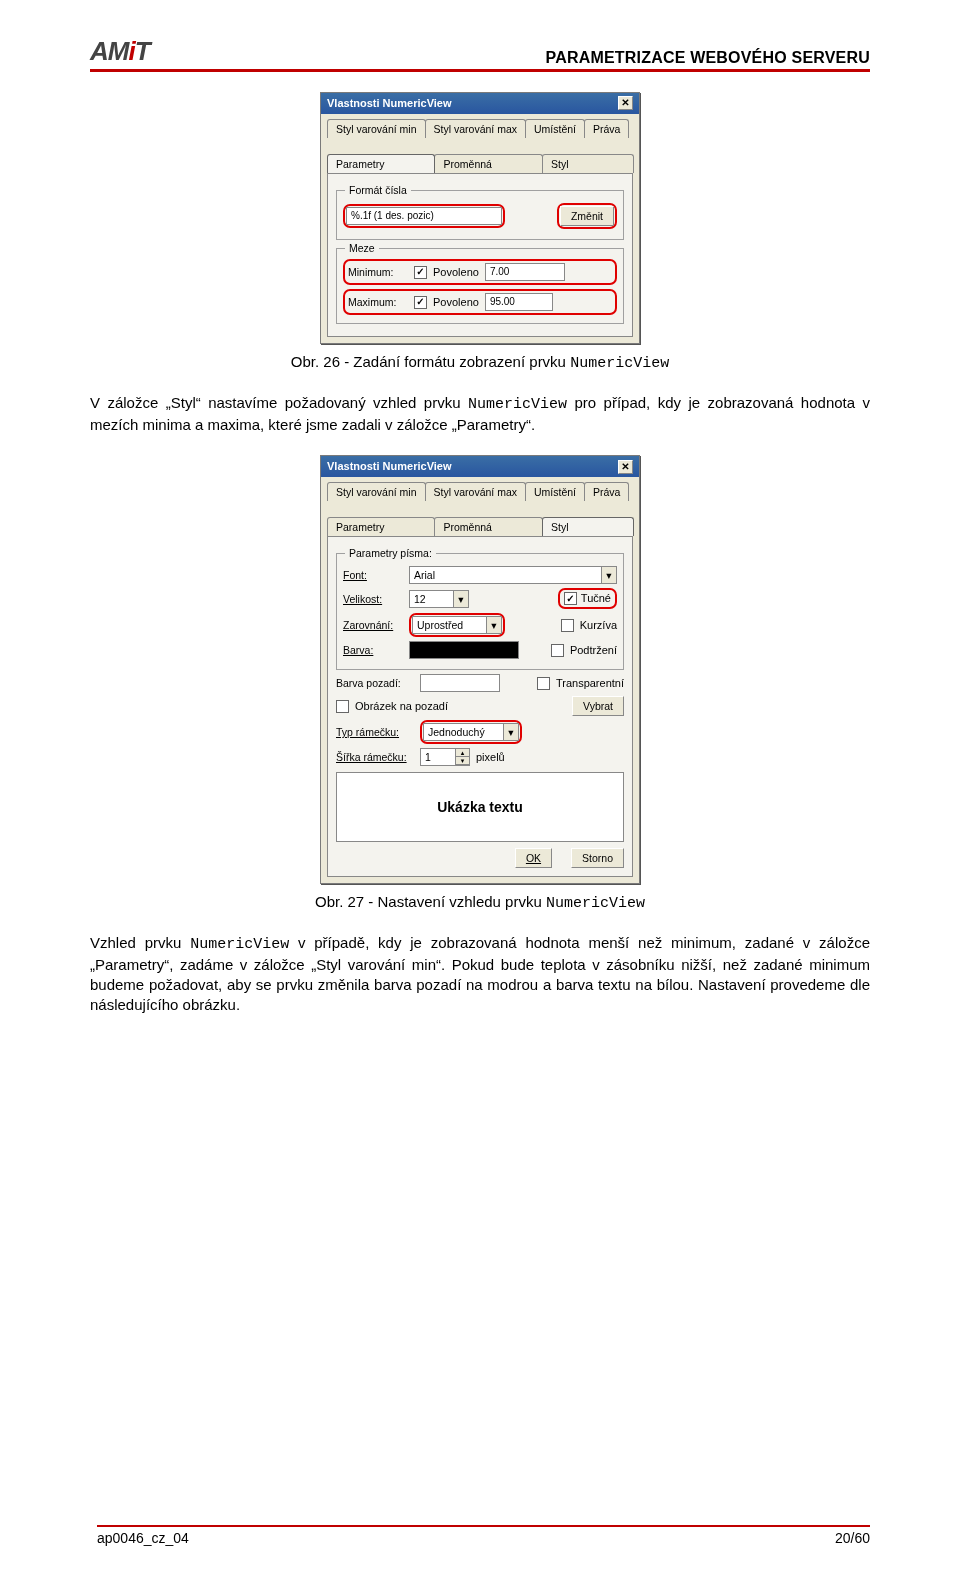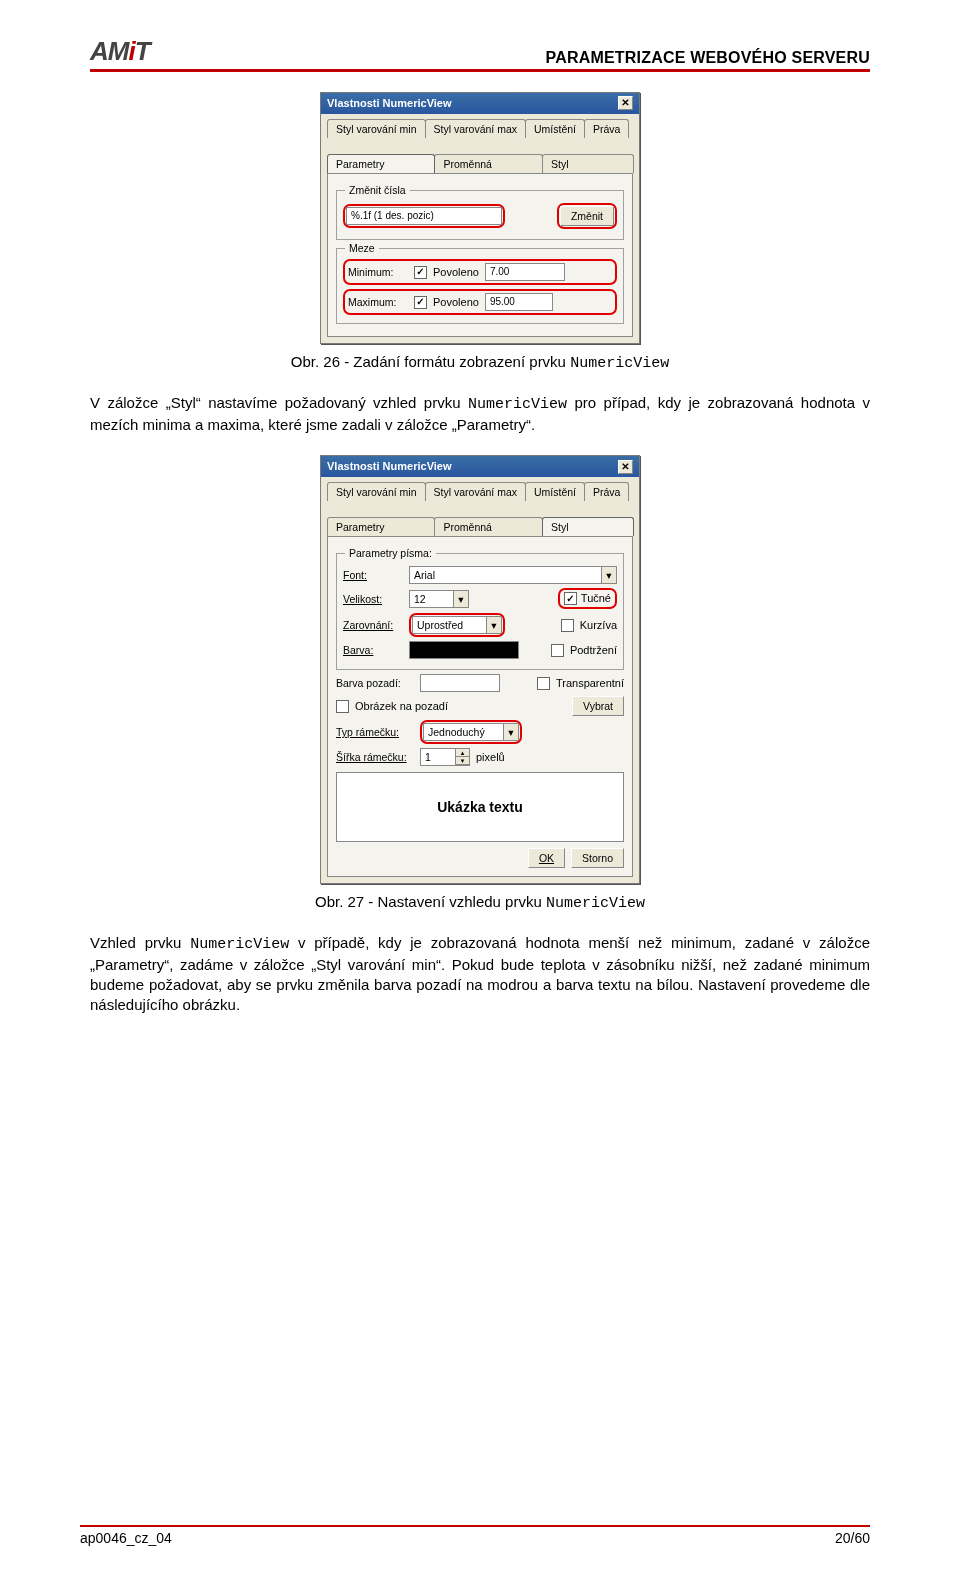--- a/index.html
+++ b/index.html
@@ -180,26 +180,26 @@
   .spin .v { flex:1; padding:1px 4px; font-size:10.5px;}
   .spin .sp { width:14px; display:flex; flex-direction:column; }
   .spin .sp div { height:9px; background:#ece9d8; border-left:1px solid #888; border-bottom:1px solid #888; text-align:center; font-size:7px; line-height:7px; cursor:pointer;}
   .preview {
     height:70px; border:1px solid #fff; margin:6px 0;
     background:#fff;
     display:flex; align-items:center; justify-content:center;
     border:1px solid #888;
   }
   .preview span { font-weight:bold; font-size:14px; font-family: Arial, sans-serif;}
-  .btnbar { display:flex; justify-content:flex-end; gap:6px; margin-top:6px; }
+  .btnbar { display:flex; justify-content:flex-end; gap:19px; margin-top:6px; }
 
   .footer {
     position: absolute;
     bottom: 38px;
-    left: 80px; right: 90px;
+    left: 97px; right: 90px;
     border-top: 2px solid #c00000;
     display: flex;
     justify-content: space-between;
     padding-top: 3px;
     font-size: 14px;
   }
 </style>
 </head>
 <body>
 
@@ -226,21 +226,21 @@
           <div class="tab">Práva</div>
         </div>
         <div class="tabrow">
           <div class="tab active" style="flex:1.1">Parametry</div>
           <div class="tab" style="flex:1.1">Proměnná</div>
           <div class="tab" style="flex:0.9">Styl</div>
         </div>
       </div>
       <div class="panel">
         <div class="group">
-          <div class="group-title">Změnit čísla</div>
+          <div class="group-title">Formát čísla</div>
           <div class="row">
             <span class="redring" style="flex:1;">
                 <div class="input">%.1f (1 des. pozic)</div>
               </span>
             <span style="width:40px"></span>
             <span class="redring">
                 <div class="btn">Změnit</div>
               </span>
           </div>
         </div>

